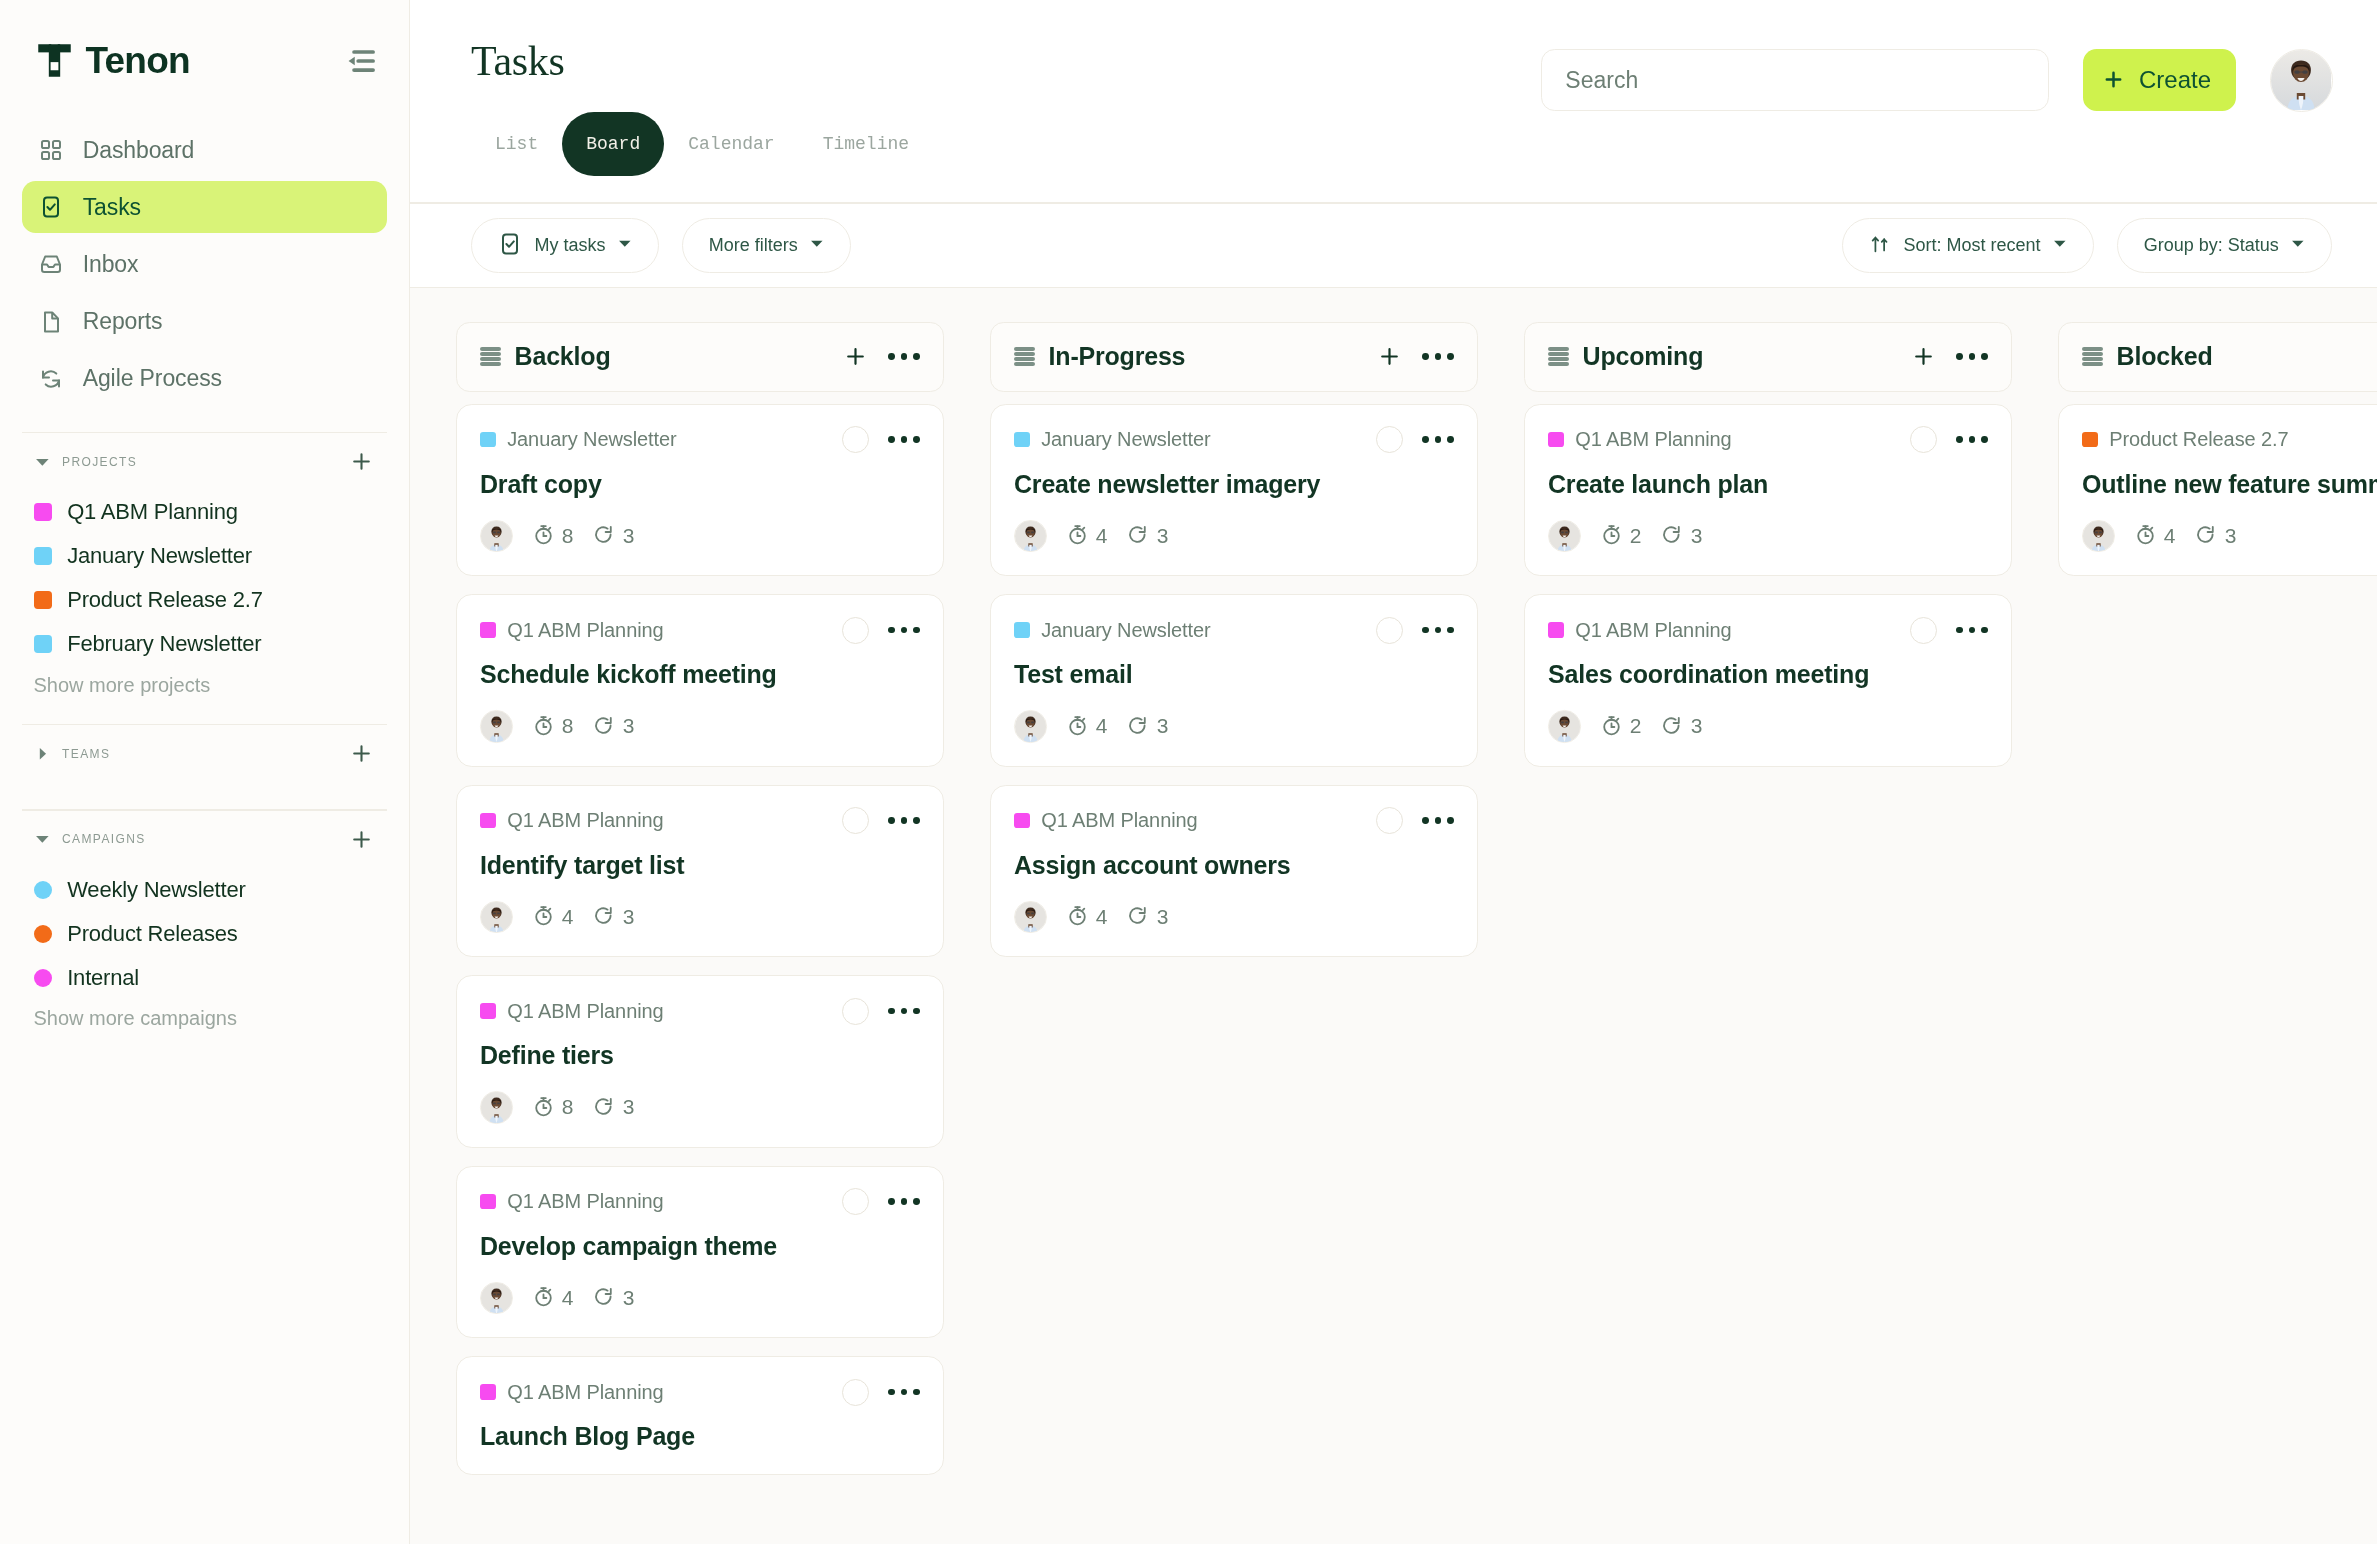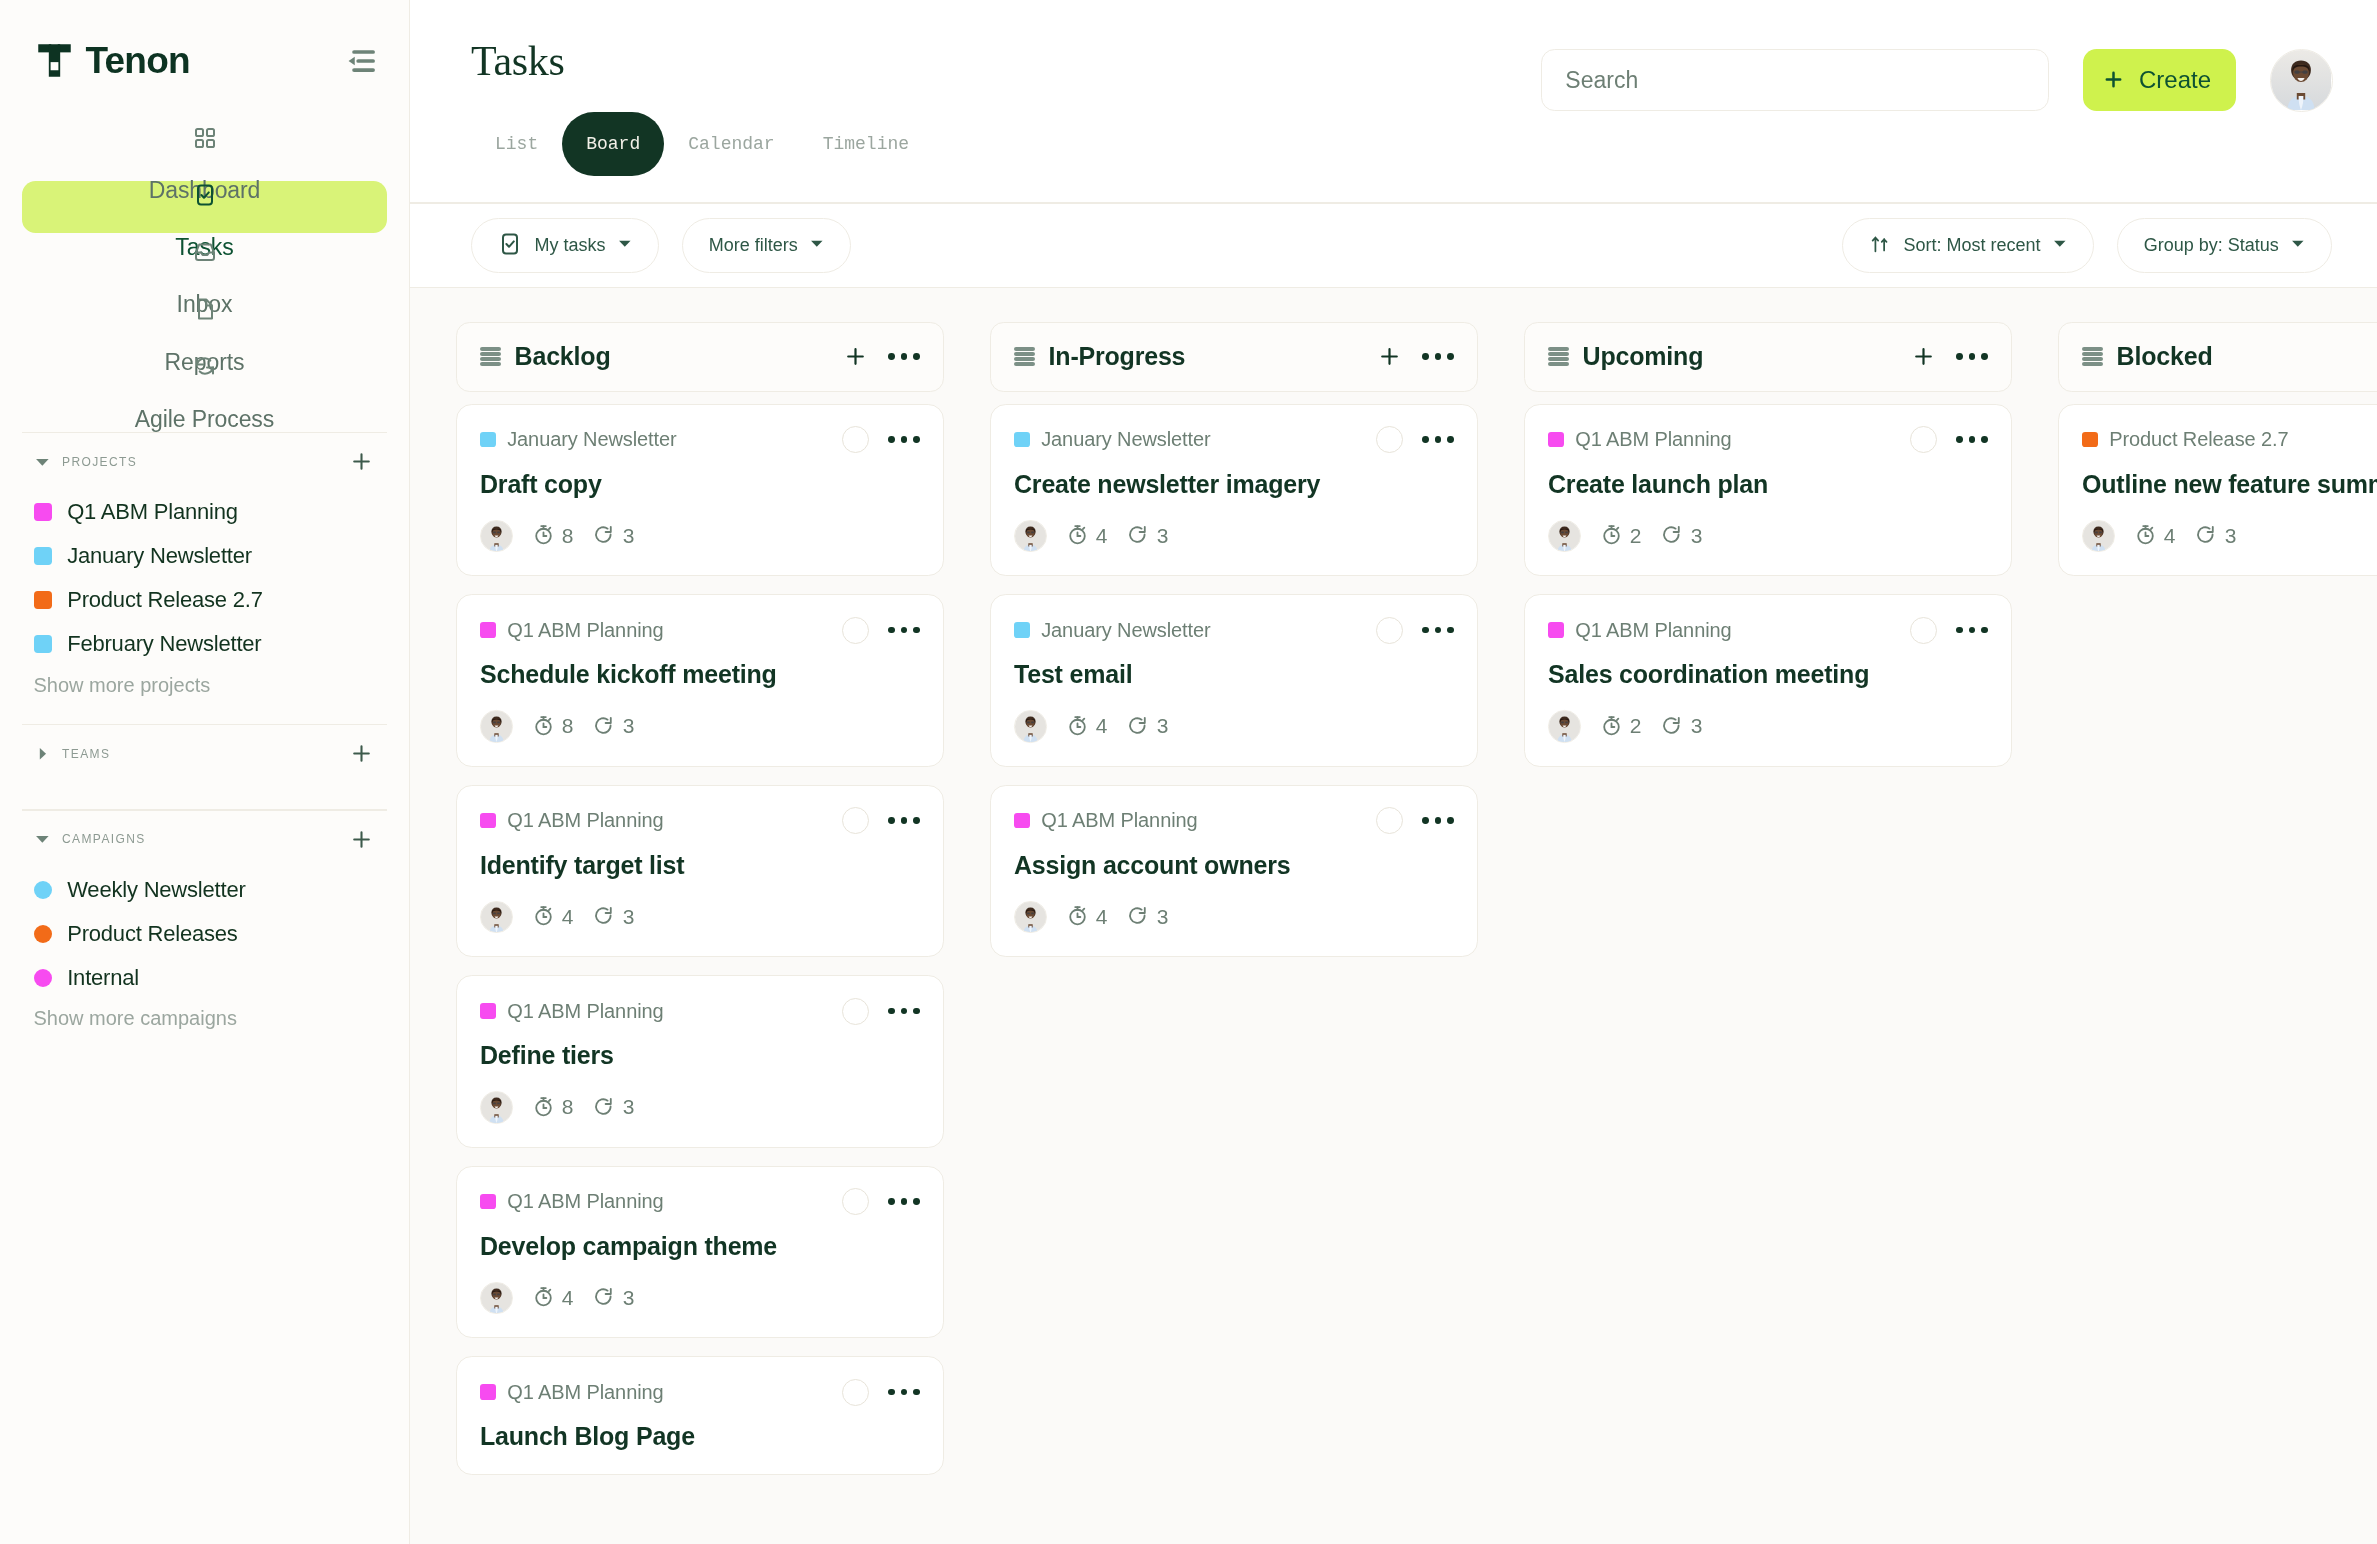--- a/index.html
+++ b/index.html
@@ -29,24 +29,23 @@
     font-size: 37px; font-weight: 700; color: #0d3322;
     letter-spacing: -0.8px; line-height: 1;
   }
   .collapse-btn {
     width: 32.5px; height: 32.5px; cursor: pointer;
     display: flex; align-items: center; justify-content: center;
   }
 
   .sb-nav { margin-top: 44px; padding: 0 22px; }
   .nav-item {
-    display: flex; align-items: center; gap: 26px;
+    display: flex; align-items: center; gap: 18px;
     height: 52px; padding: 0 15.7px; border-radius: 13.6px;
     cursor: pointer;
-    flex-direction: column;
   }
   .nav-item + .nav-item { margin-top: 5.2px; }
   .nav-item .ico { width: 27px; height: 27px; display:flex; align-items:center; justify-content:center; flex:0 0 27px; }
   .nav-label { font-size: 23px; color: #5d7267; letter-spacing: -0.1px; }
   .nav-item.active { background: #d9f378; }
   .nav-item.active .nav-label { color: #0d5232; font-weight: 400; }
 
   .sb-divider { height: 1.6px; background: #efece4; margin: 27px 22px 0 22px; }
 
   .sb-section { padding: 0 22px; }

